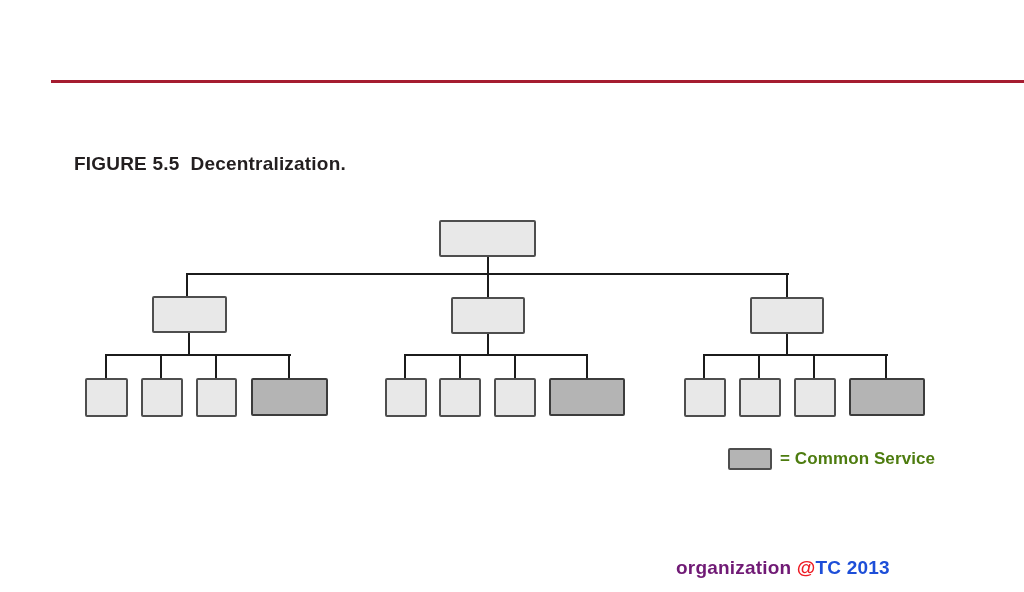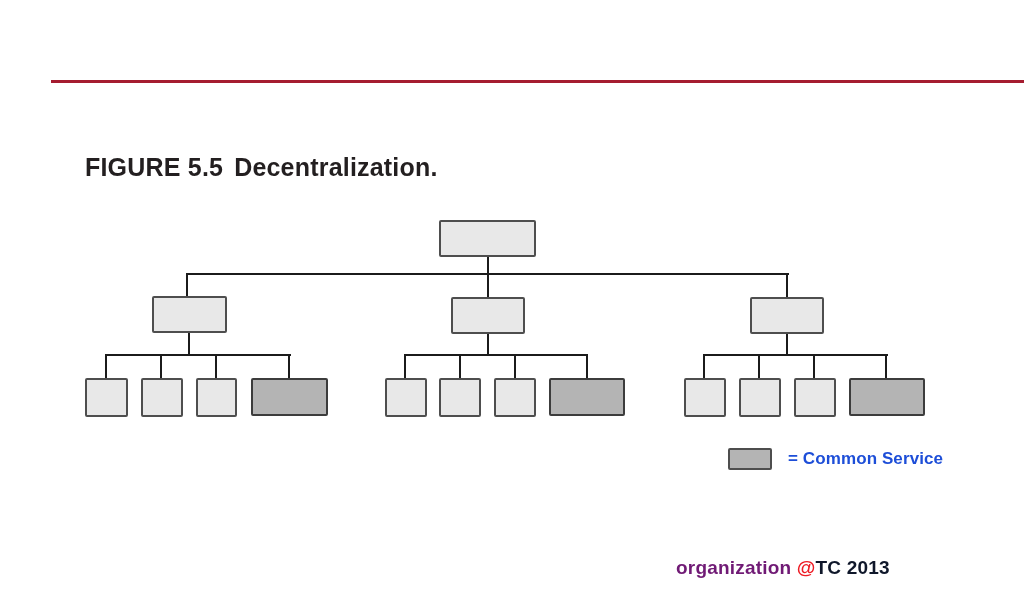--- a/index.html
+++ b/index.html
@@ -6,51 +6,51 @@
   body{
     width:1024px;height:592px;position:relative;overflow:hidden;
     background:#ffffff;
     font-family:"Liberation Sans","DejaVu Sans",sans-serif;
   }
   .red-rule{
     position:absolute;left:51px;top:80px;width:973px;height:3px;
     background:#a51c30;
   }
   .caption{
-    position:absolute;left:85px;top:153px;
-    font-size:25px;color:#231f20;white-space:nowrap;
+    position:absolute;left:74px;top:153px;
+    font-size:19px;color:#231f20;white-space:nowrap;
   }
   .cap-label{font-weight:600;letter-spacing:.2px;}
   .cap-title{font-weight:800;margin-left:11px;letter-spacing:.2px;}
   .orgchart{position:absolute;left:0;top:0;width:1024px;height:592px;}
   .nb{
     position:absolute;box-sizing:border-box;
     background:#e8e8e8;border:2px solid #4e4e4e;border-radius:2px;
   }
   .nb.dark{background:#b4b4b4;border-color:#3c3c3c;}
   .ln{position:absolute;background:#1b1b1b;}
   .legend{
     position:absolute;left:728px;top:446px;height:26px;
     display:flex;align-items:center;
   }
   .legend-swatch{
     width:44px;height:22px;box-sizing:border-box;flex:0 0 auto;
     background:#b4b4b4;border:2px solid #4e4e4e;border-radius:2px;
   }
   .legend-text{
-    margin-left:16px;font-size:17px;font-weight:600;color:#1d4ed8;
+    margin-left:8px;font-size:17px;font-weight:600;color:#4d7c0f;
     white-space:nowrap;letter-spacing:.1px;
   }
   .watermark{
     position:absolute;left:676px;top:557px;
     font-size:19px;font-weight:bold;white-space:nowrap;letter-spacing:.2px;
   }
   .wm-1{color:#701a75;}
   .wm-2{color:#ee1c25;}
-  .wm-3{color:#0f172a;}
+  .wm-3{color:#1d4ed8;}
 </style>
 </head>
 <body>
 
 <div class="red-rule"></div>
 
 <div class="caption">
   <span class="cap-label">FIGURE 5.5</span><span class="cap-title">Decentralization.</span>
 </div>
 

